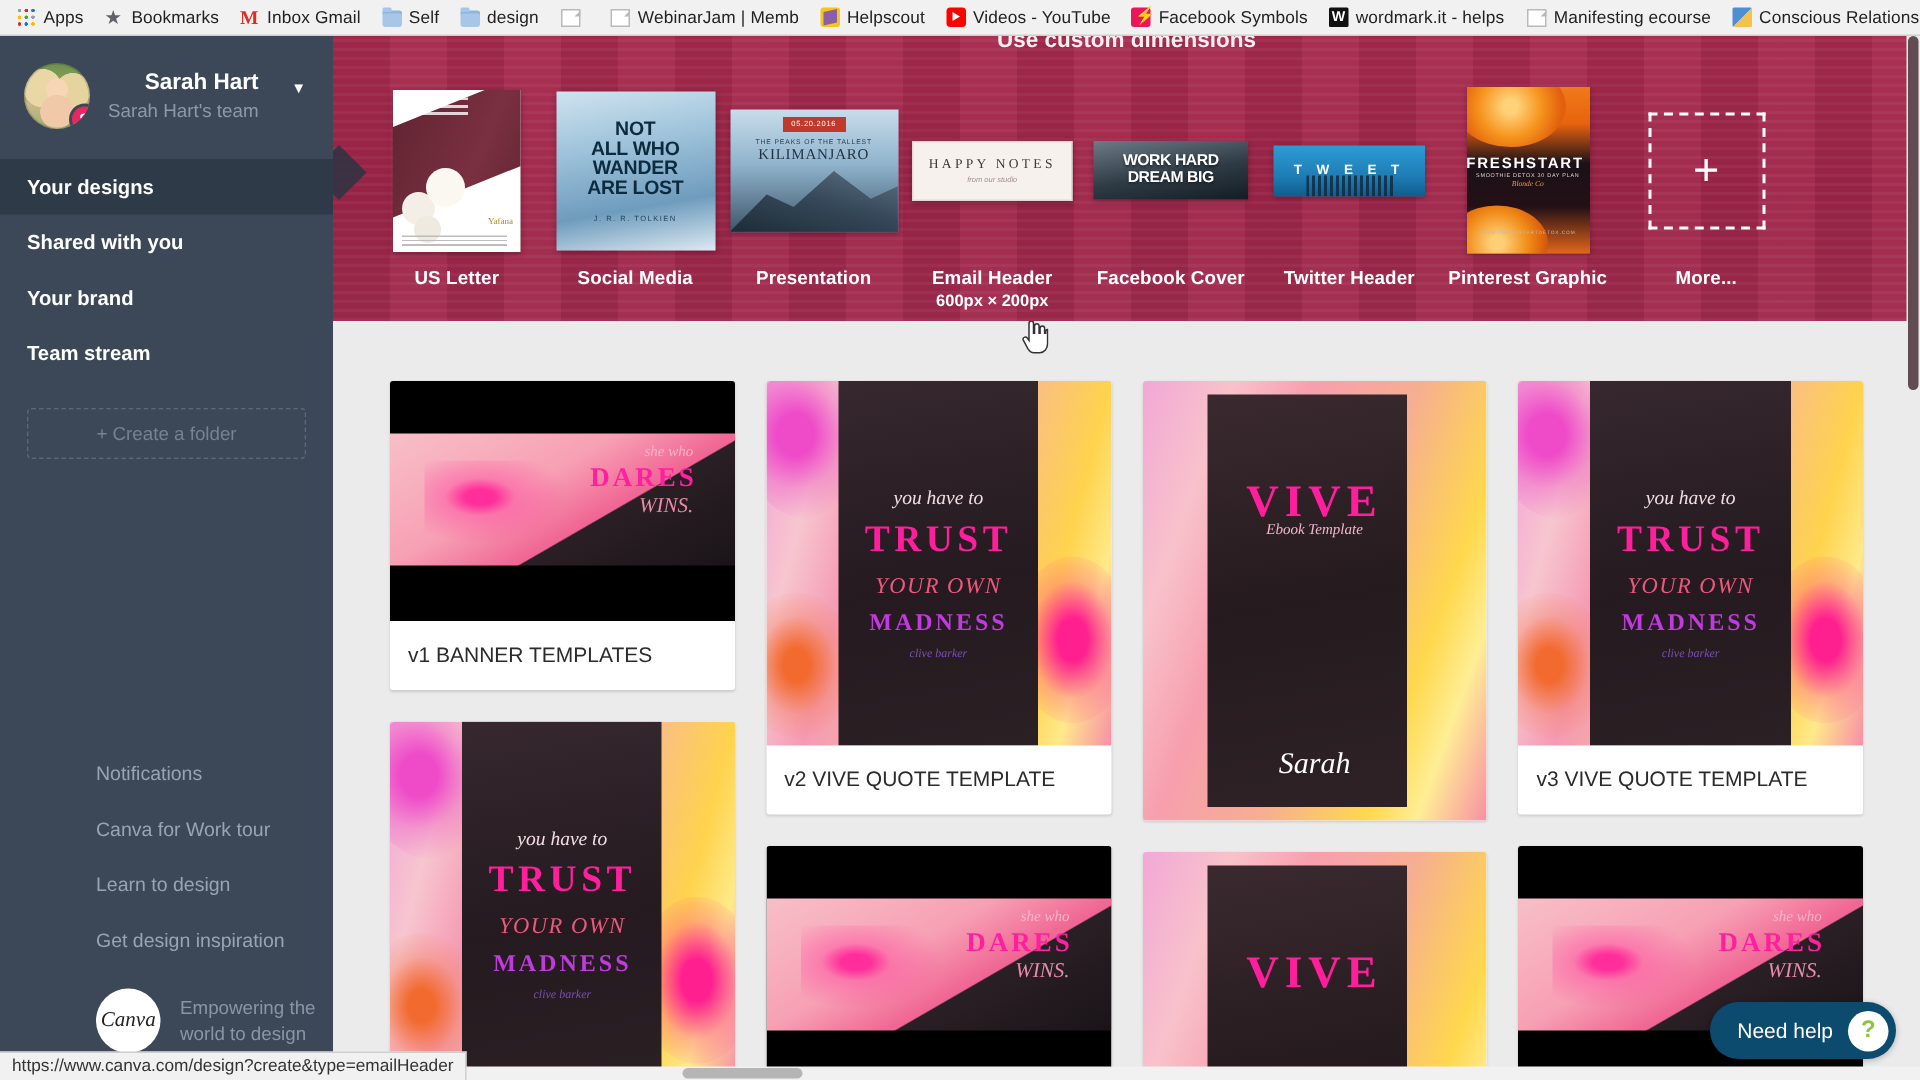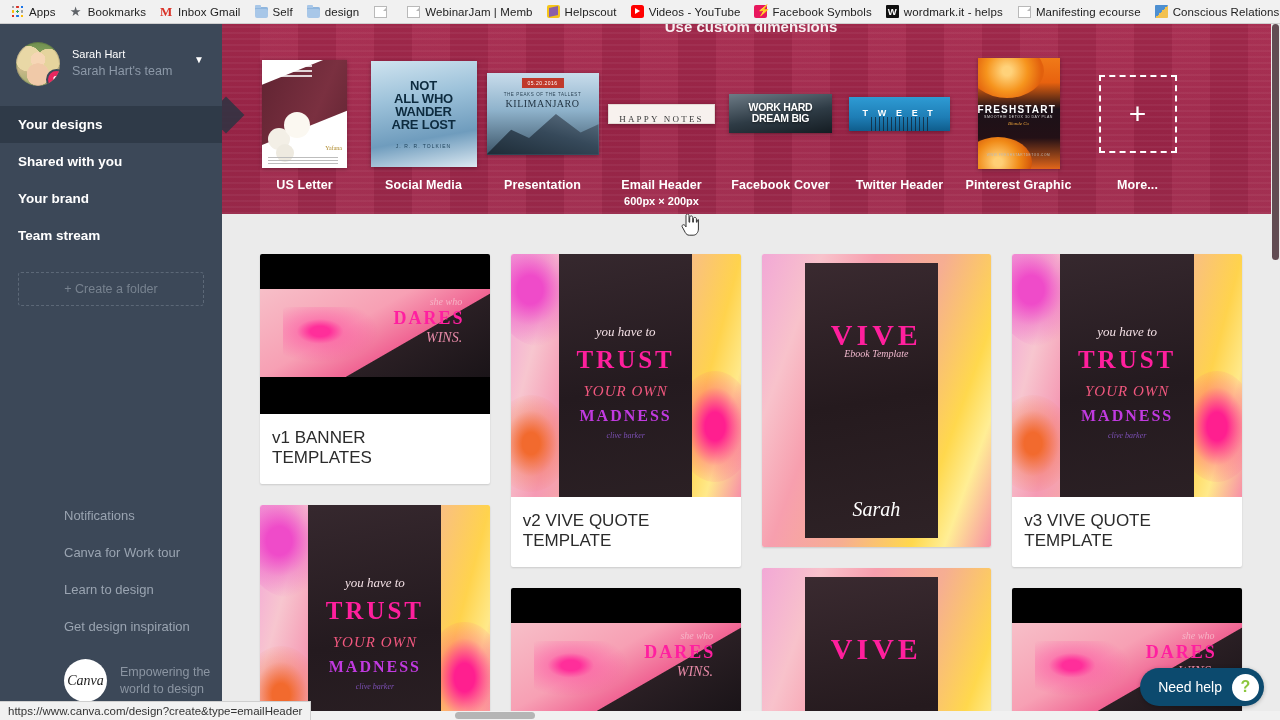--- a/index.html
+++ b/index.html
@@ -71,21 +71,21 @@
     box-shadow:0 0 0 1px rgba(0,0,0,.15) inset;
     overflow:hidden;
   }
   #avatar-badge{
     position:absolute; left:30px; top:27px; width:21px; height:21px; border-radius:50%;
     background:#e8275f; color:#fff; font-size:11px; font-weight:bold;
     display:flex; align-items:center; justify-content:center;
     border:2px solid #3c4858;
   }
   #profile-text{ margin-left:12px; line-height:1.25;}
-  #profile-name{ color:#fff; font-size:11px; font-weight:normal; }
+  #profile-name{ color:#fff; font-size:15px; font-weight:bold;text-align:right; }
   #profile-team{ color:#8d99a8; font-size:12.5px; margin-top:2px;}
   #profile-caret{ position:absolute; right:18px; top:30px; color:#fff; font-size:10px;}
 
   .nav-item{
     padding:11px 0 11px 18px; color:#fff; font-size:13.5px; font-weight:bold;
     cursor:pointer;
   }
   .nav-item.active{ background:#2f3a48; }
   #create-folder{
     margin:18px 18px 0 18px; height:34px; border:1px dashed #5c6877; border-radius:3px;
@@ -150,21 +150,21 @@
   .th-pres{ width:112px;height:82px; background:linear-gradient(180deg,#c8dceb 0%,#8fb3cc 45%,#3c5568 100%);}
   .th-pres .tag{ position:absolute; left:50%; transform:translateX(-50%); top:5px; background:#c0392b; color:#fff;
       font-size:5px; padding:2px 6px; letter-spacing:.5px;}
   .th-pres .t1{ position:absolute; left:0;right:0; top:19px; text-align:center; font-size:4.5px; color:#2b4355; letter-spacing:.6px;}
   .th-pres .t2{ position:absolute; left:0;right:0; top:25px; text-align:center; font-size:10px; color:#1f3140;
       font-family:"Liberation Serif",serif; letter-spacing:.5px;}
   .th-pres .mt{ position:absolute; bottom:0; left:0; width:100%; height:46px;
       background:linear-gradient(195deg,#64788a 0%,#36495a 50%,#1d2b36 100%);
       clip-path:polygon(0% 100%, 22% 46%, 38% 64%, 62% 12%, 84% 52%, 100% 34%, 100% 100%);}
 
-  .th-email{ width:107px;height:20px; background:#f7f1ee; border:1px solid #e3d9d4;}
+  .th-email{ width:107px;height:40px; background:#f7f1ee; border:1px solid #e3d9d4;}
   .th-email .ttl{ position:absolute; left:0;right:0; top:9px; text-align:center;
       font-family:"Liberation Serif",serif; font-size:9px; letter-spacing:2.2px; color:#3a3a3a;}
   .th-email .sb{ position:absolute; left:0;right:0; top:22px; text-align:center; font-size:5px; color:#a08f87; font-style:italic;}
 
   .th-fb{ width:103px;height:39px; background:linear-gradient(170deg,#6d7b86 0%,#2e3b45 55%,#141c22 100%);}
   .th-fb .t{ position:absolute; left:0;right:0; top:8px; text-align:center; color:#fff; font-weight:bold;
       font-size:10.5px; line-height:1.02; letter-spacing:-.3px; text-shadow:0 1px 2px rgba(0,0,0,.5);}
 
   .th-tw{ width:101px;height:34px; background:linear-gradient(180deg,#2e9bd4 0%,#1e7db5 60%,#0f5d8c 100%);}
   .th-tw .t{ position:absolute; left:0;right:0; top:11px; text-align:center; color:#fff; font-size:9px; font-weight:bold; letter-spacing:3.6px;}
@@ -190,21 +190,21 @@
   #main{
     position:absolute; top:214px; left:222px; width:1058px; height:506px;
     background:#ebebeb; overflow:hidden;
   }
   #grid{ position:absolute; top:40px; left:0; width:1058px;
     column-count:4; column-gap:21px; padding:0 38px;}
   .card{
     break-inside:avoid; margin-bottom:21px; background:#fff;
     box-shadow:0 1px 2px rgba(0,0,0,.14); border-radius:2px; overflow:hidden; cursor:pointer;
   }
-  .card-title{ font-size:17px; color:#2b2b2b; padding:14px 28px 16px 12px; }
+  .card-title{ font-size:14px; color:#2b2b2b; padding:14px 28px 16px 12px; }
 
   
   .art{ position:relative; width:100%; overflow:hidden; background:#111;}
   .art-banner{ height:160px; background:#000;}
   .art-banner .inner{ position:absolute; left:0; right:0; top:35px; height:88px; overflow:hidden;
       background:linear-gradient(150deg,#f7bfc8 0%,#f7a0b4 40%,#f06493 62%,#2a1f24 62.5%,#1a1418 100%);}
   .art-banner .swirl{ position:absolute; left:10%; top:20%; width:46%; height:70%;
       background:radial-gradient(ellipse at 35% 40%,#ff2e9a 0 10%,rgba(255,70,160,.45) 24%,transparent 60%);}
   .art-banner .t1{ position:absolute; right:12%; top:42px; color:#f7b4c6; font-family:"Liberation Serif",serif;
       font-style:italic; font-size:10px; text-align:right; width:40%;}

